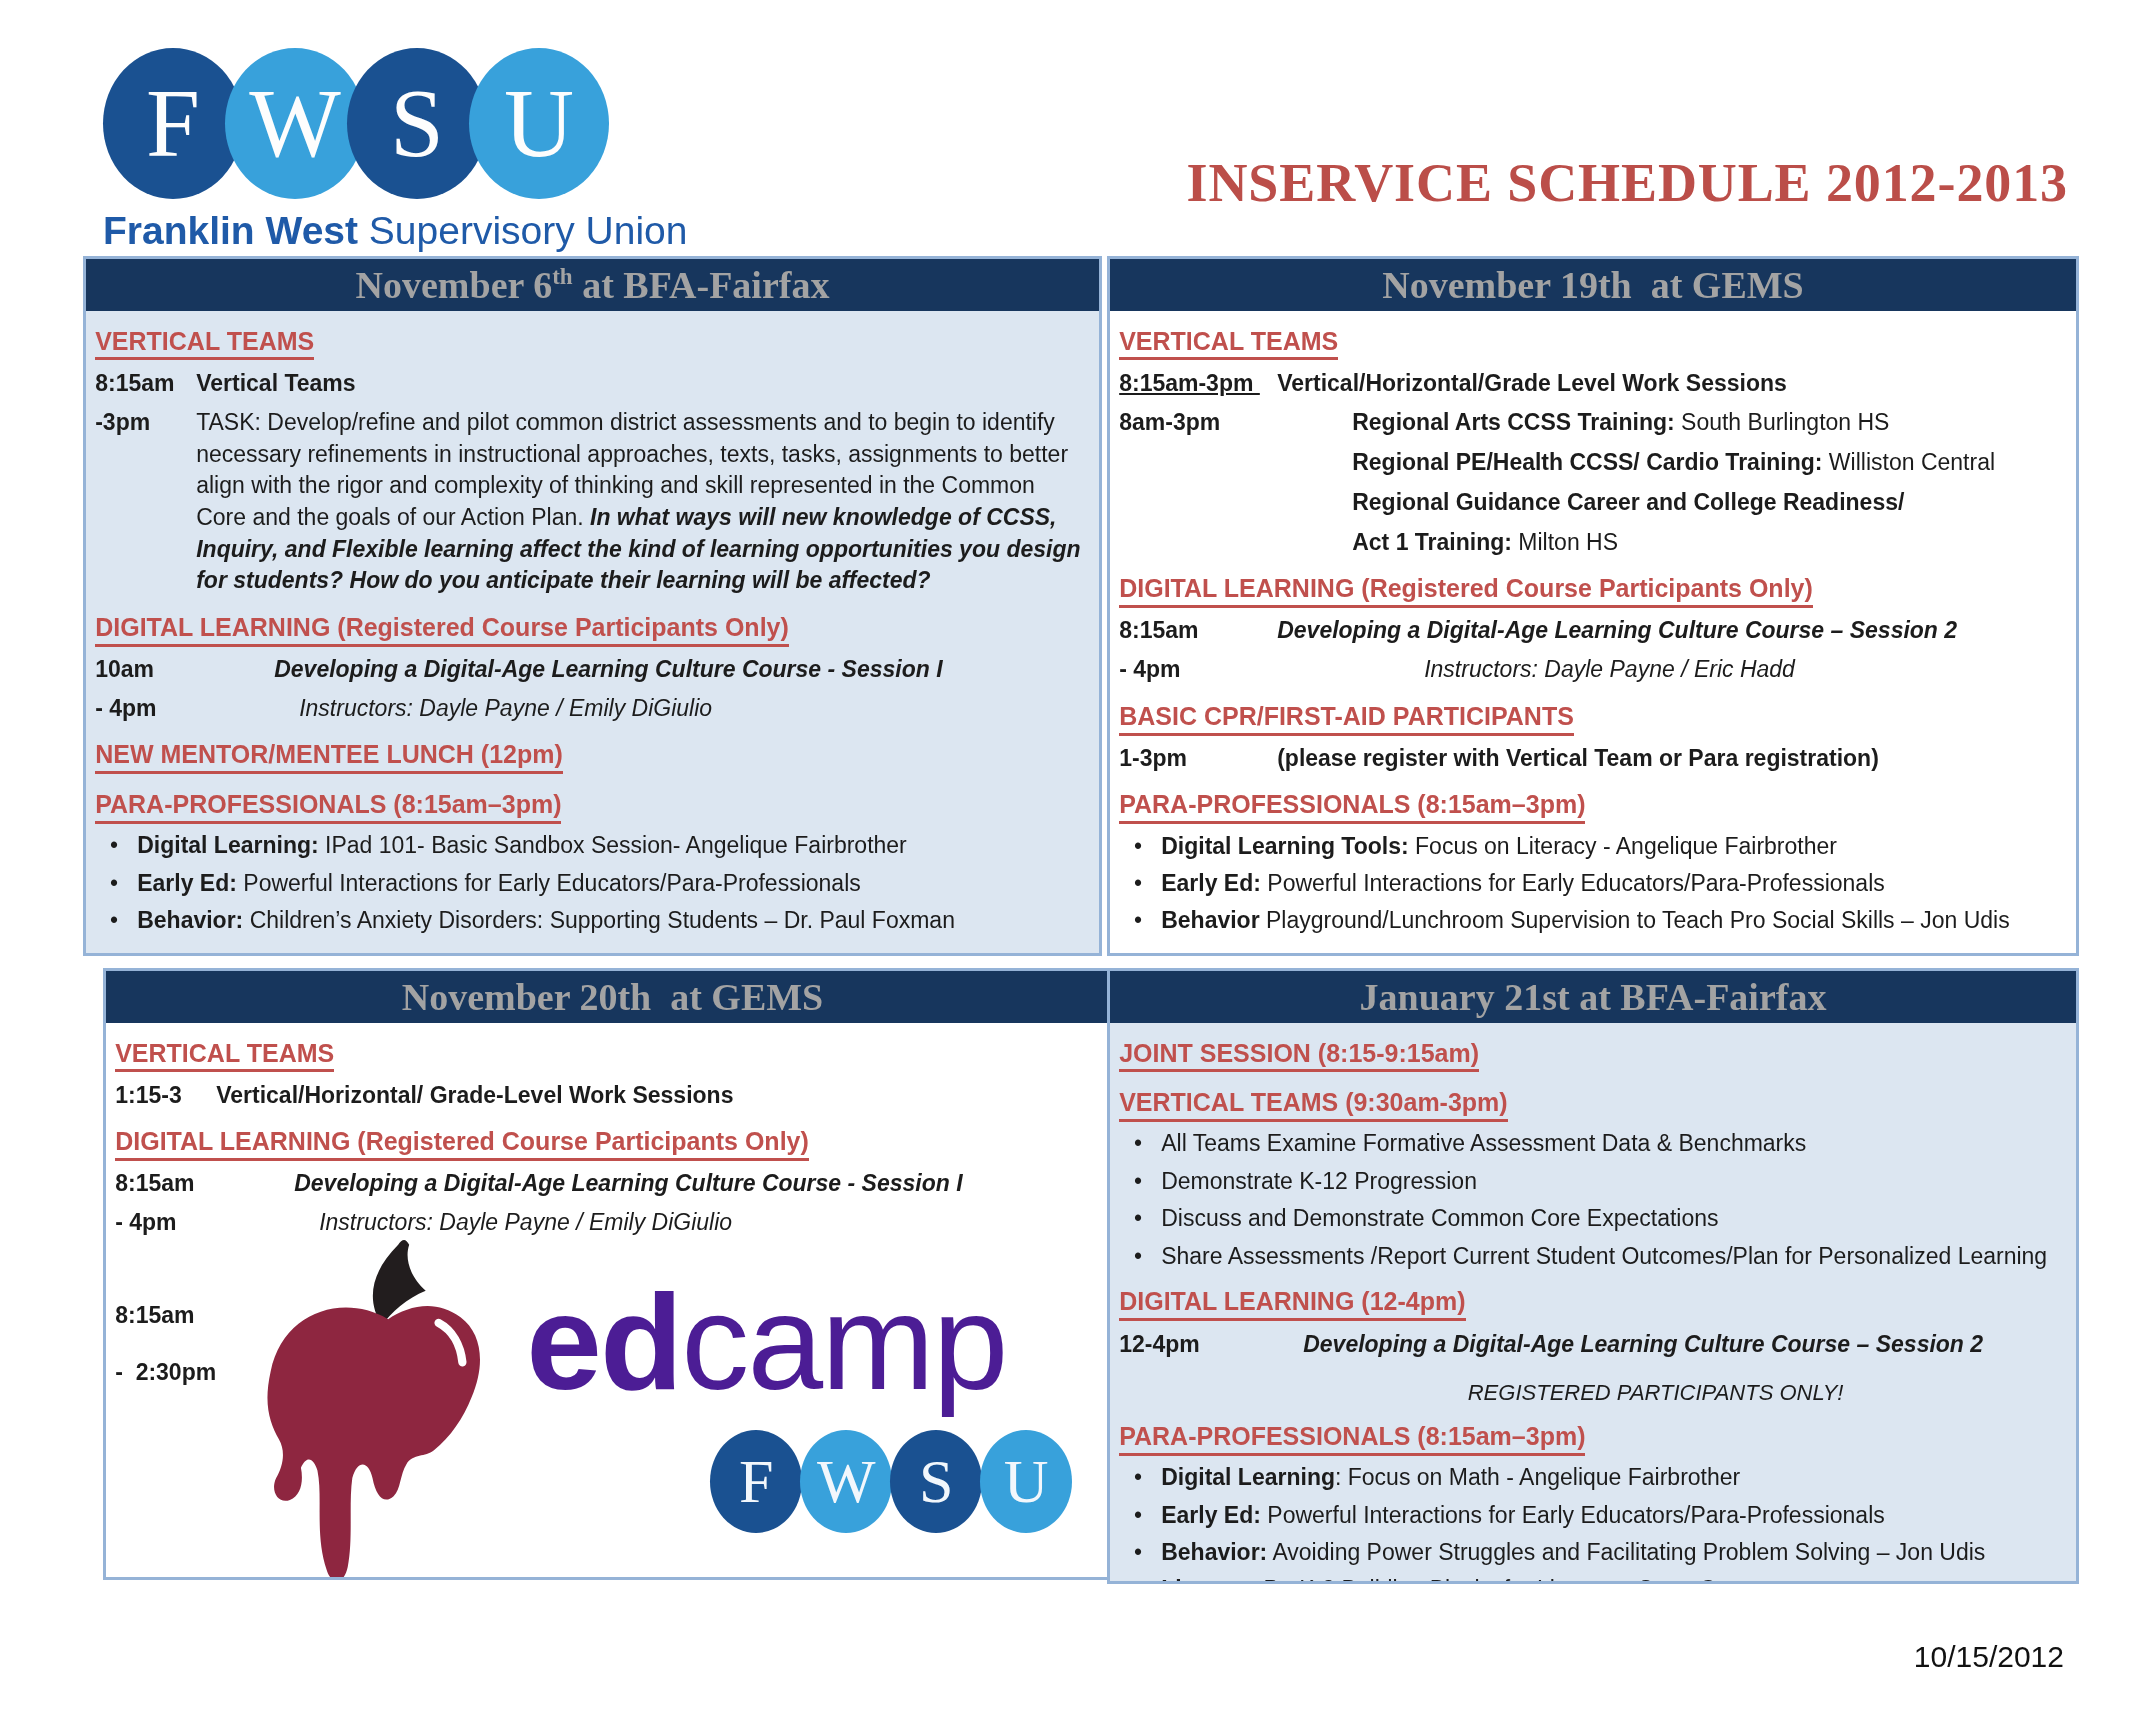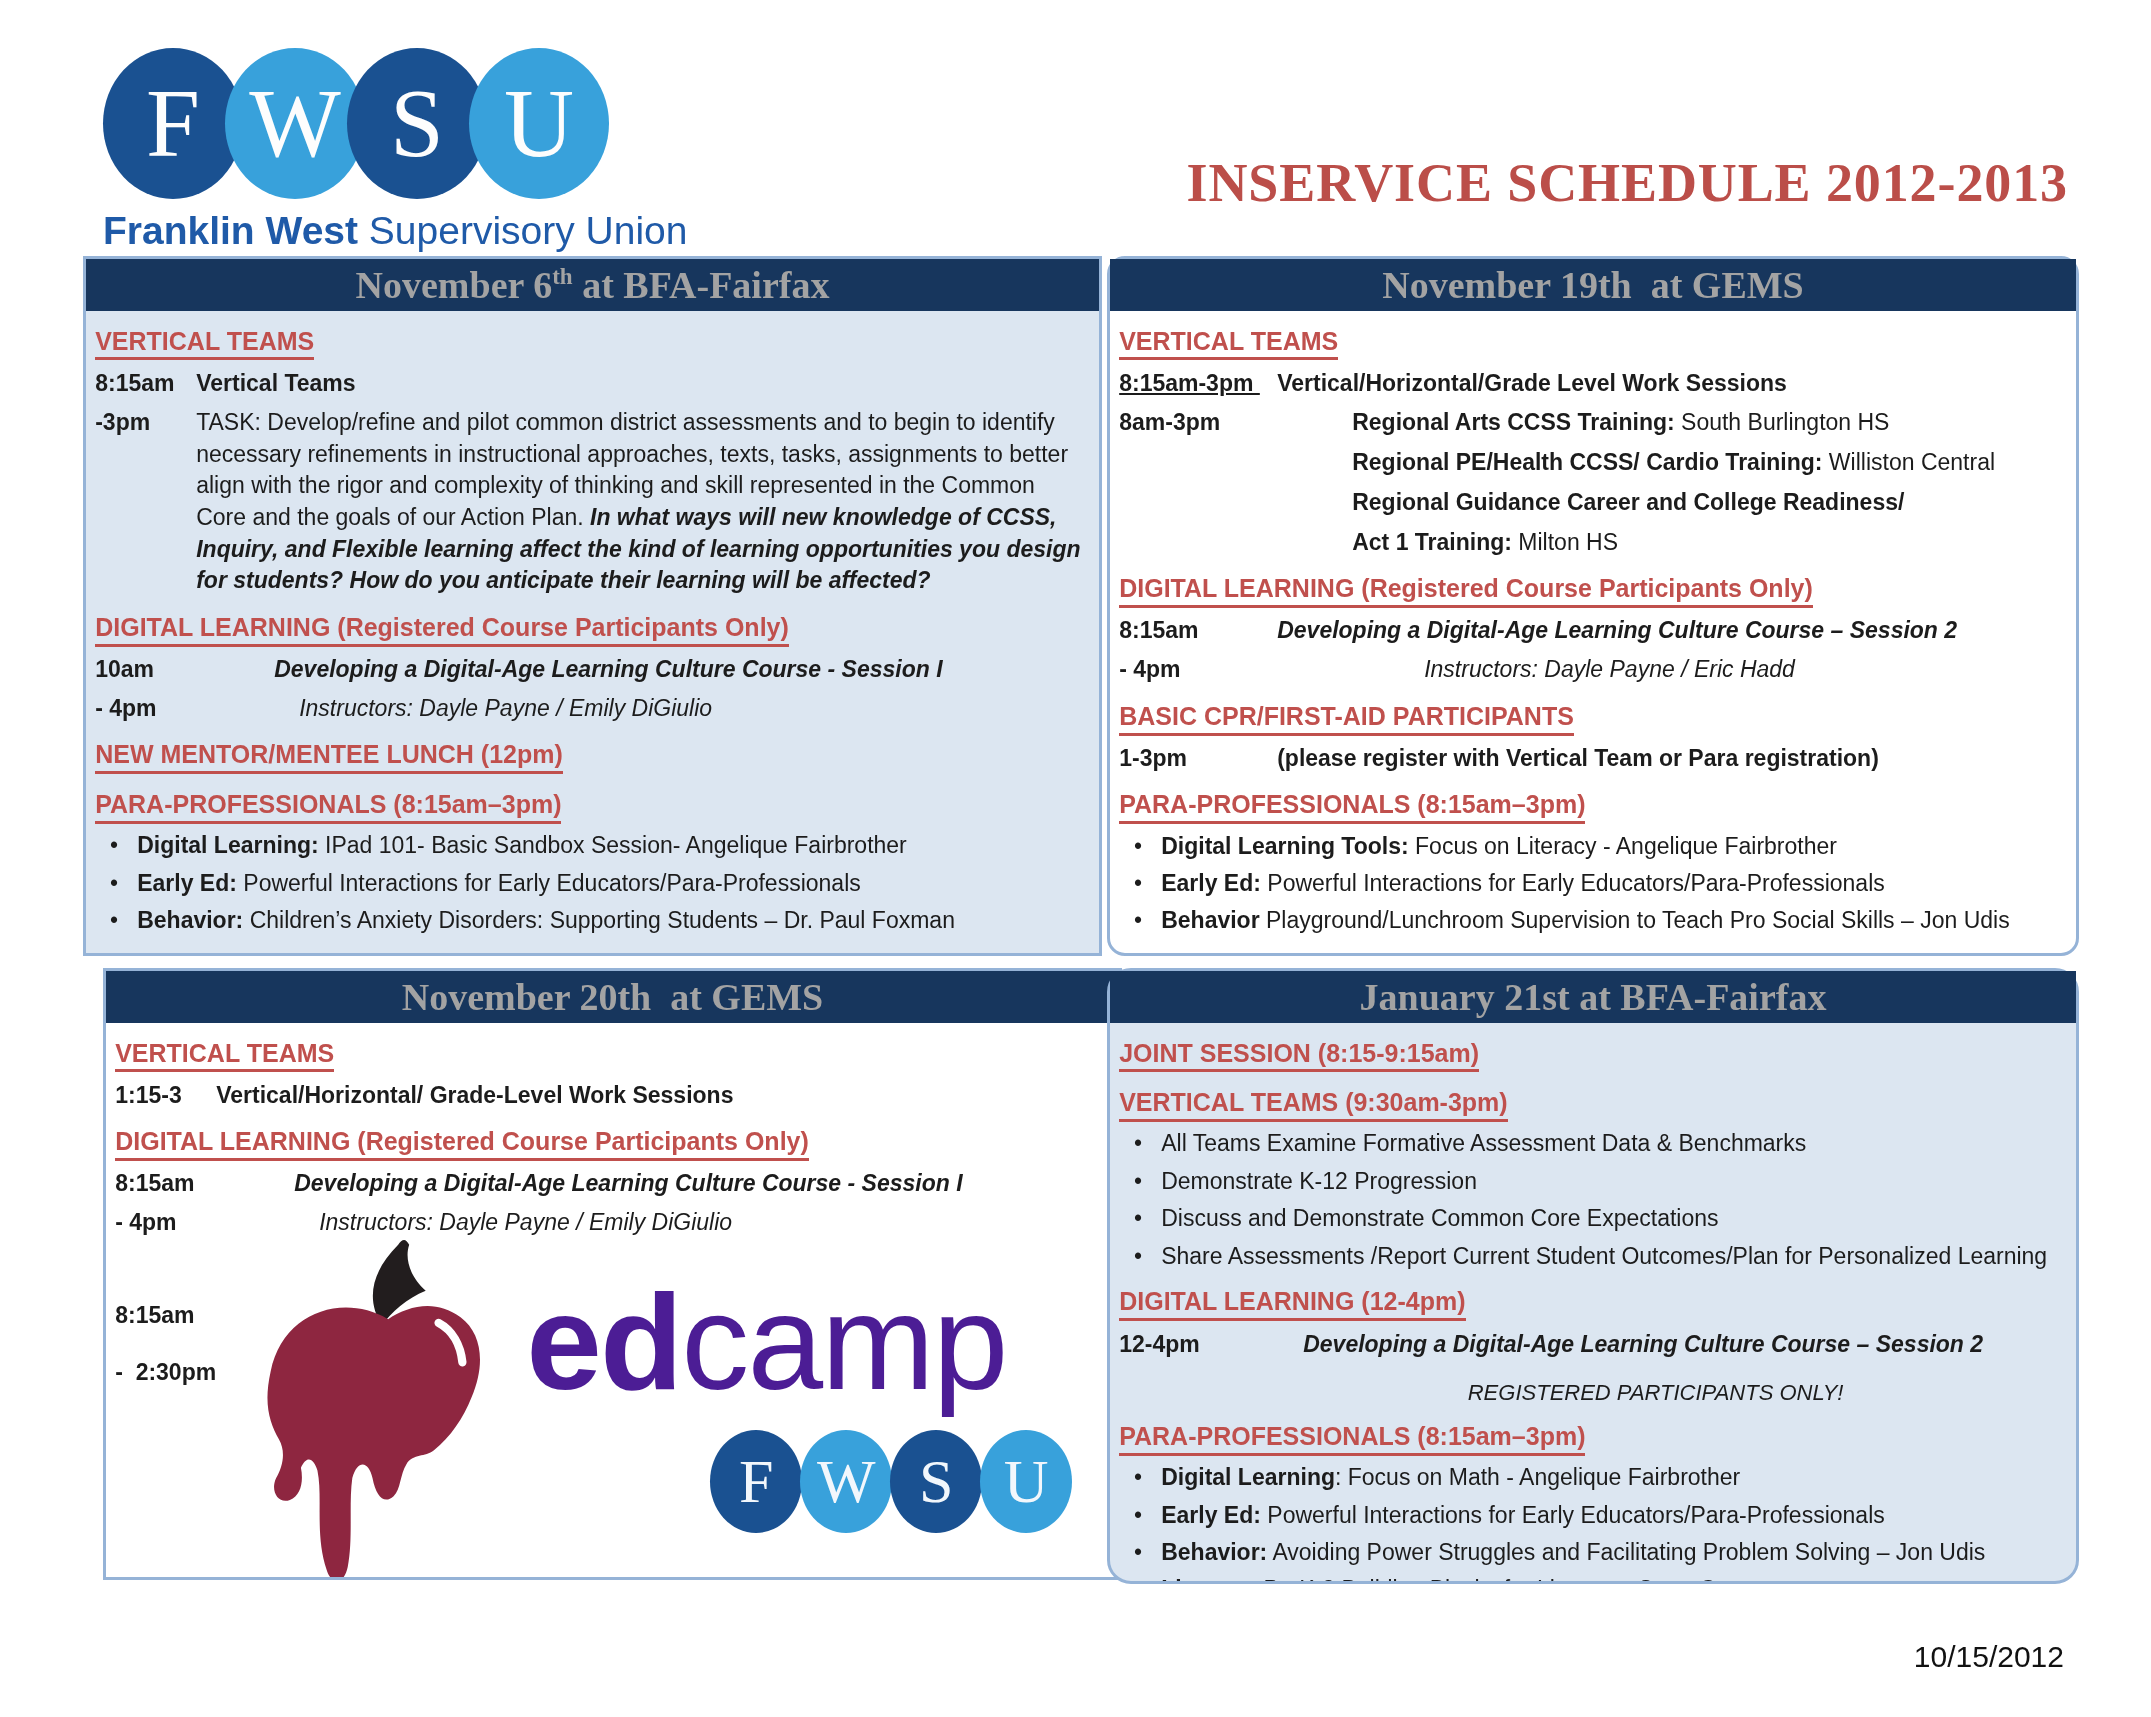--- a/index.html
+++ b/index.html
@@ -17,21 +17,21 @@
 
   
   .title{position:absolute;top:116px;right:84px;font-family:"Liberation Serif",serif;
          font-weight:bold;font-size:54px;color:var(--title_red);letter-spacing:0.9px;}
 
   
   .panel{position:absolute;border:3.7px solid var(--panel_border);box-sizing:border-box;background:#fff;}
   .p0{left:83px;top:256px;width:1019px;height:700px;}
   .p1{left:1107px;top:256px;width:972px;height:700px;}
   .p2{left:83px;top:968px;width:1019px;height:612px;margin-left:20px;}
-  .p3{left:1107px;top:968px;width:972px;height:616px;border-radius:24px;}
+  .p3{left:1107px;top:968px;width:972px;height:616px;}
   .panel-h{background:var(--header_bg);color:#a3a3a3;text-align:center;
            font-family:"Liberation Serif",serif;font-weight:bold;font-size:38px;
            height:52px;line-height:52px;white-space:pre;}
   .panel-h sup{font-size:23px;line-height:0;}
   .panel-b{height:calc(100% - 52px);box-sizing:border-box;overflow:hidden;
            position:relative;padding:9.2px 13px 0 9.2px;}
 
   .sec{margin-top:14.7px;}
   .sec:first-child{margin-top:5.5px;}
   .sh{display:inline-block;color:var(--heading_red);font-weight:bold;font-size:25px;
@@ -113,21 +113,21 @@
               <span class="dot">•</span>
               <span><span class="b">Early Ed:</span> Powerful Interactions for Early Educators/Para-Professionals</span>
             </div>
             <div class="bullet">
               <span class="dot">•</span>
               <span><span class="b">Behavior:</span> Children’s Anxiety Disorders: Supporting Students –  Dr. Paul Foxman</span>
             </div>
           </div></div>
       </div>
   </section>
-  <section class="panel p1" style="background: rgb(255, 255, 255); border-radius: 18px;">
+  <section class="panel p1" style="background: rgb(255, 255, 255);">
     <header class="panel-h">November 19th  at GEMS</header>
     <div class="panel-b">
         <div class="sec"><div class="sh">VERTICAL TEAMS</div><div class="row">
             <span class="time" style="width: 158px; text-decoration: underline;">8:15am-3pm </span>
             <div class="cnt">
               <div class="line"><span class="b">Vertical/Horizontal/Grade Level Work Sessions</span></div>
             </div>
           </div><div class="row">
             <span class="time" style="width: 158px;">8am-3pm</span>
             <div class="cnt" style="padding-left: 75px;">

